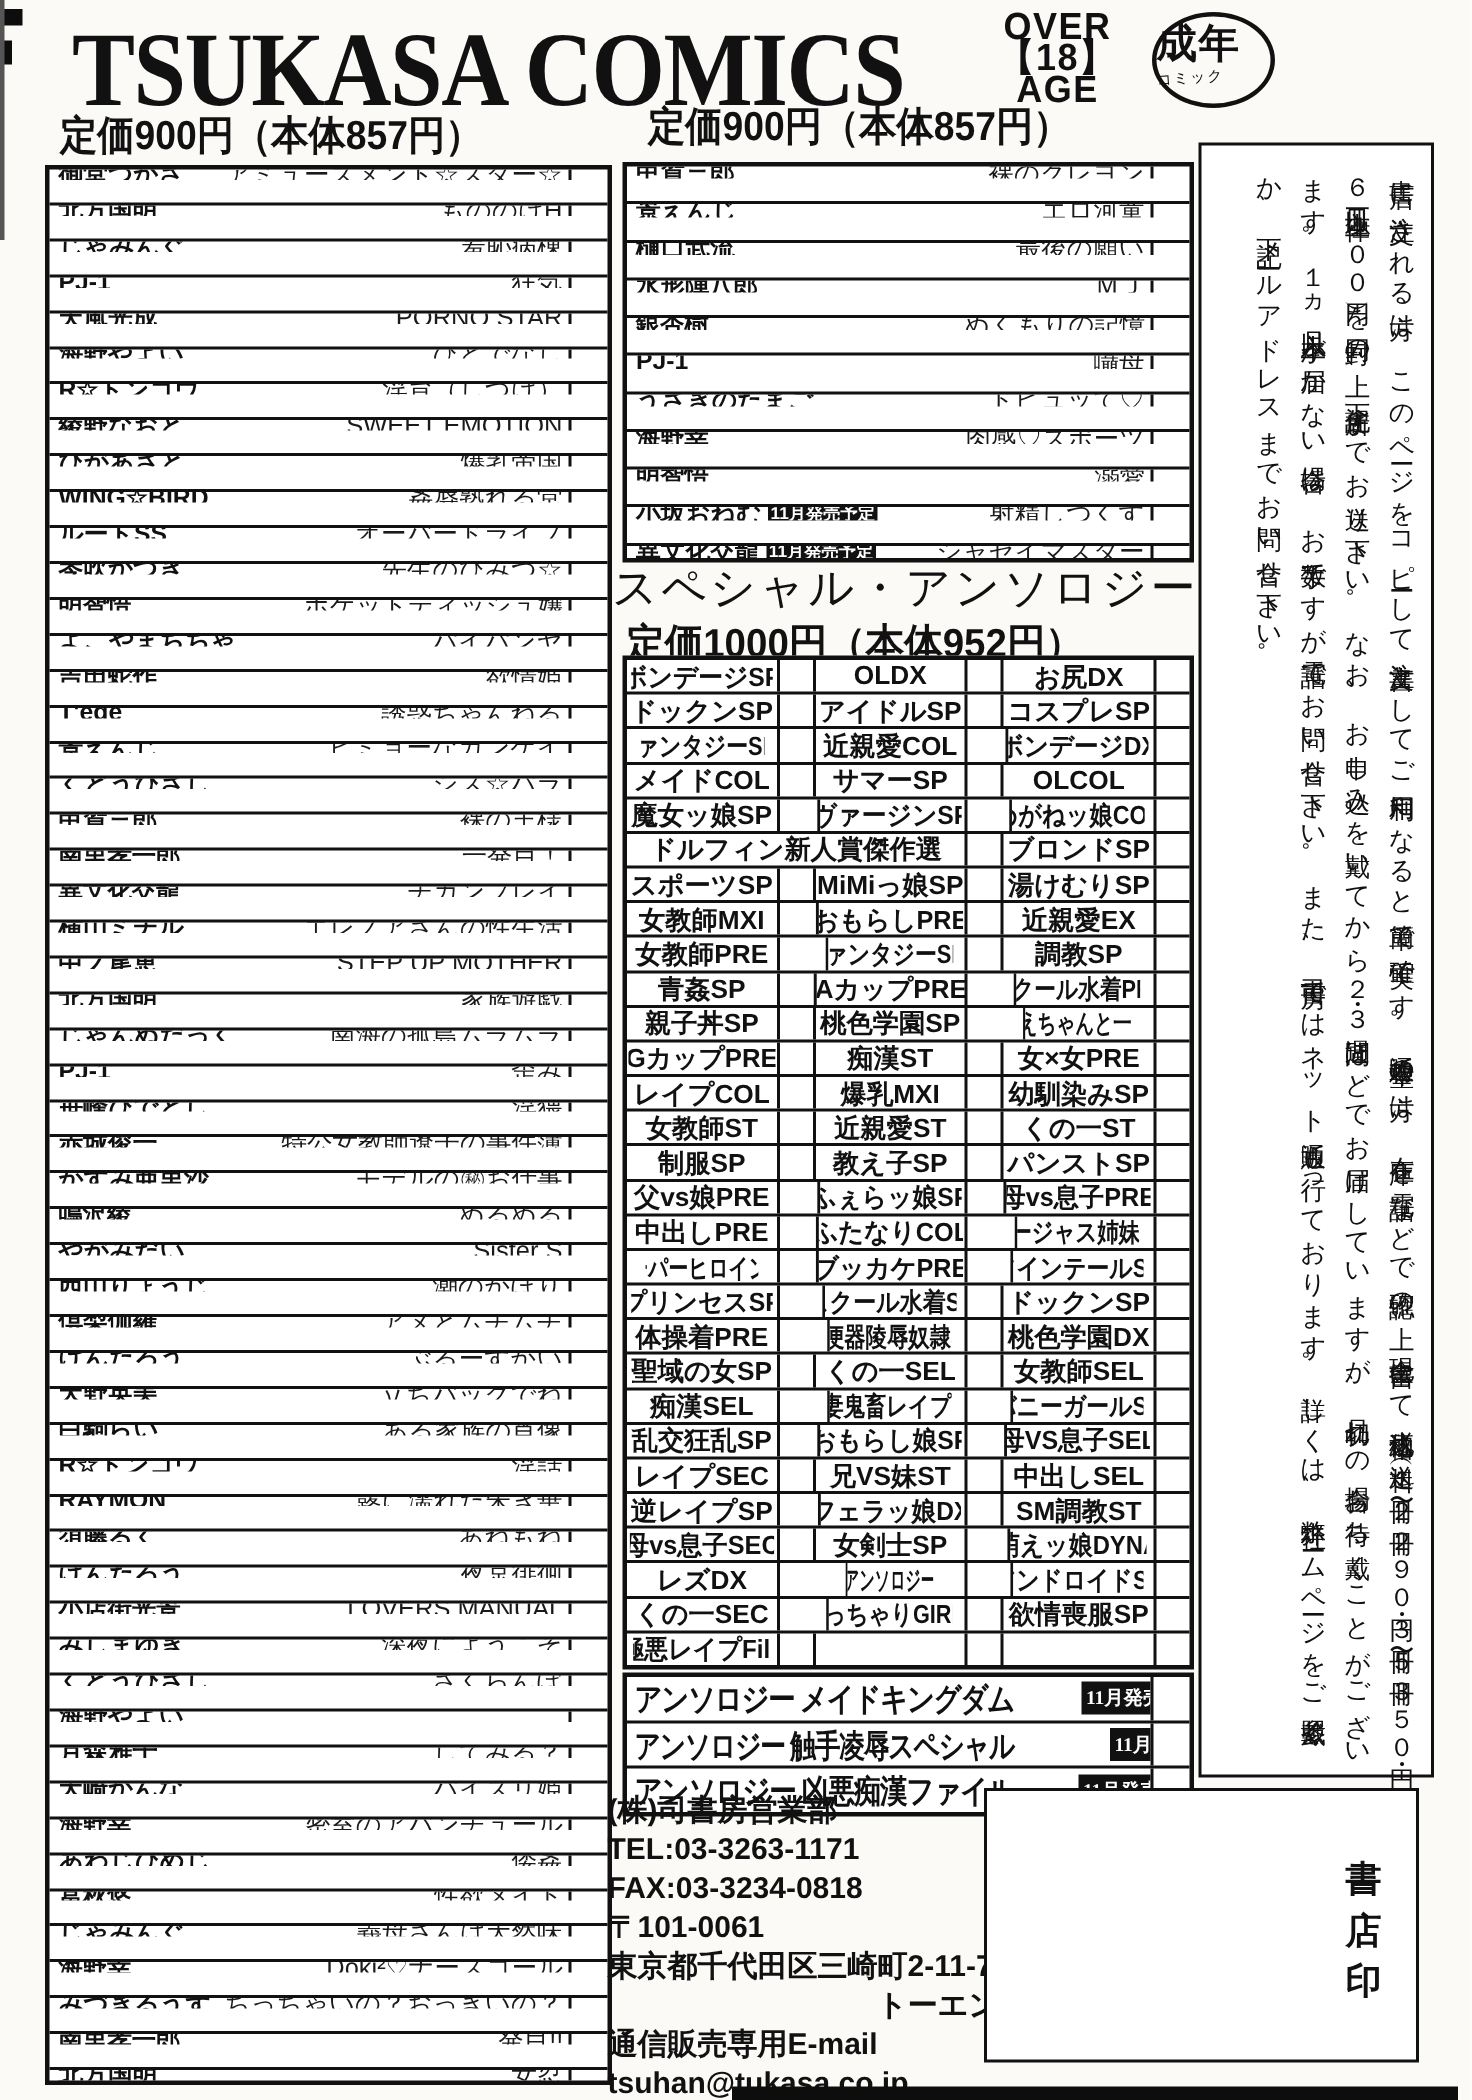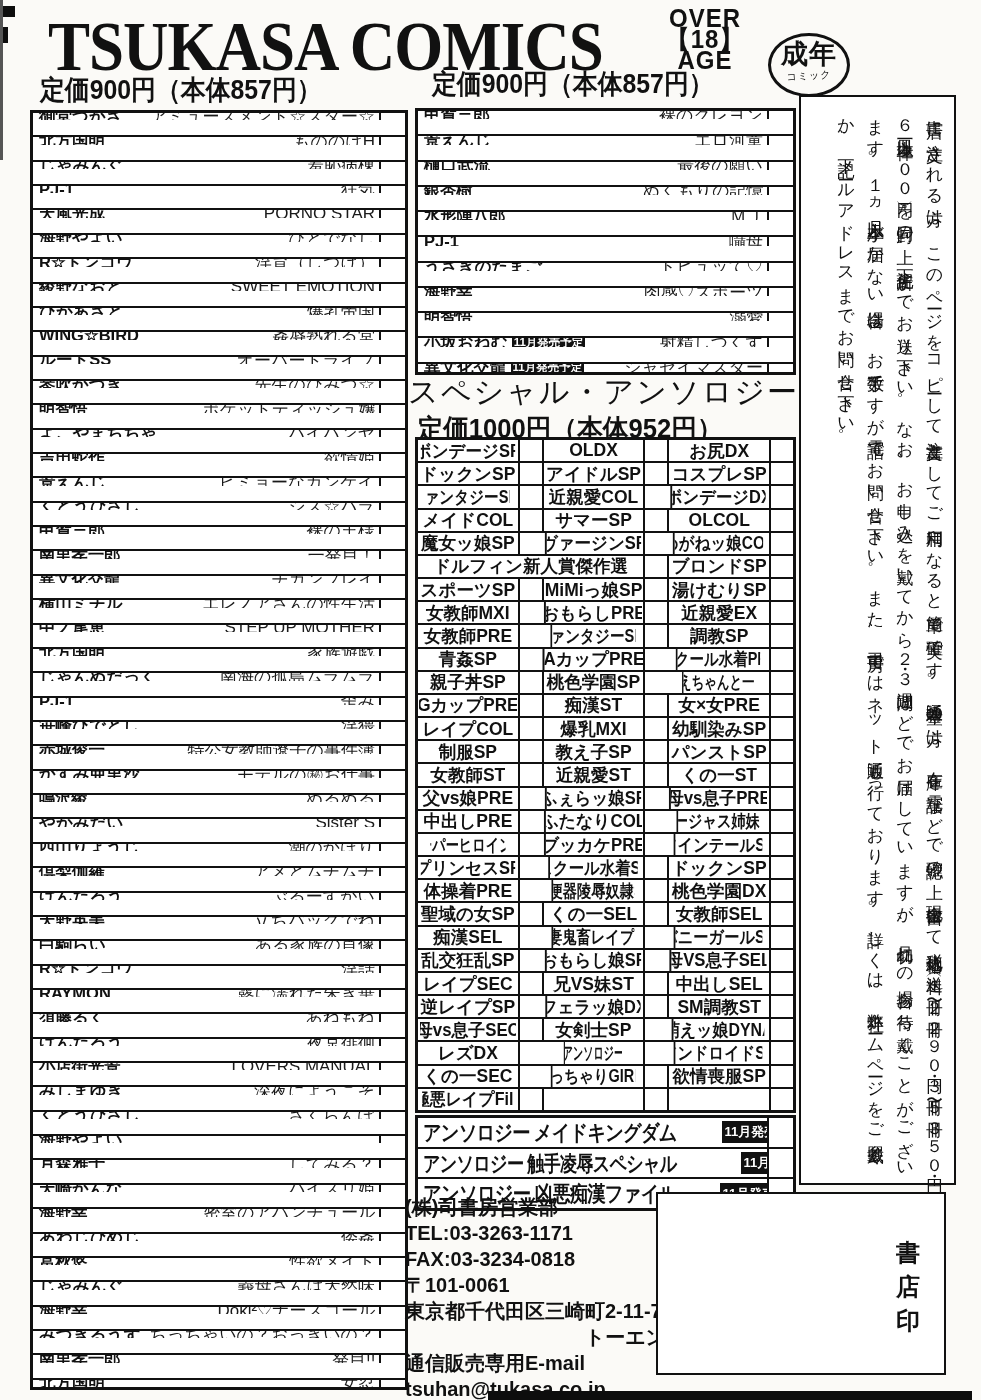--- a/index.html
+++ b/index.html
@@ -7,21 +7,21 @@
         font-family:"Liberation Sans",sans-serif;color:#111;}
 
   
   .masthead{position:absolute;left:48px;top:6px;width:590px;height:66px;
     font-family:"Liberation Serif",serif;font-weight:bold;font-size:63px;letter-spacing:-1px;
     transform:scaleY(1.12);transform-origin:top left;white-space:nowrap;}
   .age-badge{position:absolute;left:645px;top:8px;width:120px;text-align:center;
     font-weight:bold;line-height:20px;font-size:24px;letter-spacing:1px;
     transform:scaleY(1.05);transform-origin:top left;}
   .seal{position:absolute;left:768px;top:8px;width:76px;height:58px;border:3.5px solid #111;
-    border-radius:50%;text-align:center;margin-top:25px;}
+    border-radius:50%;}
   .seal-main{font-weight:bold;font-size:27px;line-height:30px;margin-top:3px;letter-spacing:1px;}
   .seal-sub{font-size:10px;letter-spacing:1px;transform:rotate(-4deg);}
   .price{position:absolute;font-weight:bold;font-size:27px;white-space:nowrap;
     transform:scaleX(.92);transform-origin:left;}
   .price-left{left:40px;top:72px;}
   .price-right{left:432px;top:66px;}
 
   
   .ltable{position:absolute;display:flex;flex-direction:column;border:3px solid #111;background:#fff;gap:15px;}
   .lrow{flex:1;display:flex;align-items:stretch;border-top:2px solid #111;min-height:0;}
@@ -46,21 +46,21 @@
   .grow:first-child{border-top:none;}
   .gcell{display:flex;align-items:center;justify-content:center;overflow:hidden;
     font-weight:bold;font-size:17.5px;white-space:nowrap;border-left:2px solid #111;}
   .gcell:first-child{border-left:none;}
   .gtitle{width:100px;}
   .gspan{width:226px;}
   .gcb{width:22px;}
 
   
   .upcoming{position:absolute;left:415px;top:1115px;width:375px;display:flex;flex-direction:column;
-    border:3px solid #111;background:#fff;}
+    border:3px solid #111;background:#fff;font-family:Liberation Serif, serif;}
   .urow{flex:1;display:flex;align-items:stretch;border-top:2.5px solid #111;min-height:0;}
   .urow:first-child{border-top:none;}
   .umain{flex:1;display:flex;align-items:center;padding:0 2px 0 5px;overflow:hidden;}
   .utitle{font-weight:bold;font-size:21.5px;white-space:nowrap;letter-spacing:-1px;}
   .ubadge{background:#111;color:#fff;font-weight:bold;font-size:13px;padding:2px 3px;
     margin-left:auto;white-space:nowrap;}
   .ucb{width:24px;border-left:2px solid #111;}
 
   
   .contact{position:absolute;left:405px;top:1194px;width:310px;font-weight:bold;
@@ -205,20 +205,27 @@
       </div>
       <div class="lrow">
         <div class="lmain">
           <span class="lauthor fit fit-l">吉田蛇作</span>
           <span class="ltitle fit fit-r">欲情姫</span>
         </div>
         <div class="lcb"></div>
       </div>
       <div class="lrow">
         <div class="lmain">
+          <span class="lauthor fit fit-l">T'ege</span>
+          <span class="ltitle fit fit-r">誘惑ちゃんねる</span>
+        </div>
+        <div class="lcb"></div>
+      </div>
+      <div class="lrow">
+        <div class="lmain">
           <span class="lauthor fit fit-l">景えんじ</span>
           <span class="ltitle fit fit-r">ビミョーなカンケイ</span>
         </div>
         <div class="lcb"></div>
       </div>
       <div class="lrow">
         <div class="lmain">
           <span class="lauthor fit fit-l">くどうひさし</span>
           <span class="ltitle fit fit-r">シス☆パラ</span>
         </div>
@@ -494,29 +501,29 @@
       </div>
       <div class="lrow">
         <div class="lmain">
           <span class="lauthor fit fit-l">樋口武流</span>
           <span class="ltitle fit fit-r">最後の願い</span>
         </div>
         <div class="lcb"></div>
       </div>
       <div class="lrow">
         <div class="lmain">
+          <span class="lauthor fit fit-l" style="transform: scaleX(0.987952); transform-origin: left center;">水形陣八郎</span>
+          <span class="ltitle fit fit-r" style="transform: scaleX(0.996109); transform-origin: right center;">ＭＪ</span>
+        </div>
+        <div class="lcb"></div>
+      </div>
+      <div class="lrow">
+        <div class="lmain">
           <span class="lauthor fit fit-l" style="transform: scaleX(0.98); transform-origin: left center;">銀杏樹</span>
           <span class="ltitle fit fit-r" style="transform: scaleX(0.996552); transform-origin: right center;">ぬくもりの記憶</span>
-        </div>
-        <div class="lcb"></div>
-      </div>
-      <div class="lrow">
-        <div class="lmain">
-          <span class="lauthor fit fit-l" style="transform: scaleX(0.987952); transform-origin: left center;">水形陣八郎</span>
-          <span class="ltitle fit fit-r" style="transform: scaleX(0.996109); transform-origin: right center;">ＭＪ</span>
         </div>
         <div class="lcb"></div>
       </div>
       <div class="lrow">
         <div class="lmain">
           <span class="lauthor fit fit-l">PJ-1</span>
           <span class="ltitle fit fit-r">囁母</span>
         </div>
         <div class="lcb"></div>
       </div>
@@ -661,33 +668,33 @@
       </div>
       <div class="grow">
         <div class="gcell gtitle fit fit-c">レイプCOL</div>
         <div class="gcell gcb"></div>
         <div class="gcell gtitle fit fit-c">爆乳MXI</div>
         <div class="gcell gcb"></div>
         <div class="gcell gtitle fit fit-c">幼馴染みSP</div>
         <div class="gcell gcb"></div>
       </div>
       <div class="grow">
+        <div class="gcell gtitle fit fit-c">女教師ST</div>
+        <div class="gcell gcb"></div>
+        <div class="gcell gtitle fit fit-c">近親愛ST</div>
+        <div class="gcell gcb"></div>
+        <div class="gcell gtitle fit fit-c">くの一ST</div>
+        <div class="gcell gcb"></div>
+      </div>
+      <div class="grow">
         <div class="gcell gtitle fit fit-c">制服SP</div>
         <div class="gcell gcb"></div>
         <div class="gcell gtitle fit fit-c">教え子SP</div>
         <div class="gcell gcb"></div>
         <div class="gcell gtitle fit fit-c">パンストSP</div>
-        <div class="gcell gcb"></div>
-      </div>
-      <div class="grow">
-        <div class="gcell gtitle fit fit-c">女教師ST</div>
-        <div class="gcell gcb"></div>
-        <div class="gcell gtitle fit fit-c">近親愛ST</div>
-        <div class="gcell gcb"></div>
-        <div class="gcell gtitle fit fit-c">くの一ST</div>
         <div class="gcell gcb"></div>
       </div>
       <div class="grow">
         <div class="gcell gtitle fit fit-c">父vs娘PRE</div>
         <div class="gcell gcb"></div>
         <div class="gcell gtitle fit fit-c" style="transform: scaleX(0.943396); transform-origin: center center;">ふぇらッ娘SP</div>
         <div class="gcell gcb"></div>
         <div class="gcell gtitle fit fit-c" style="transform: scaleX(0.961538); transform-origin: center center;">母vs息子PRE</div>
         <div class="gcell gcb"></div>
       </div>

